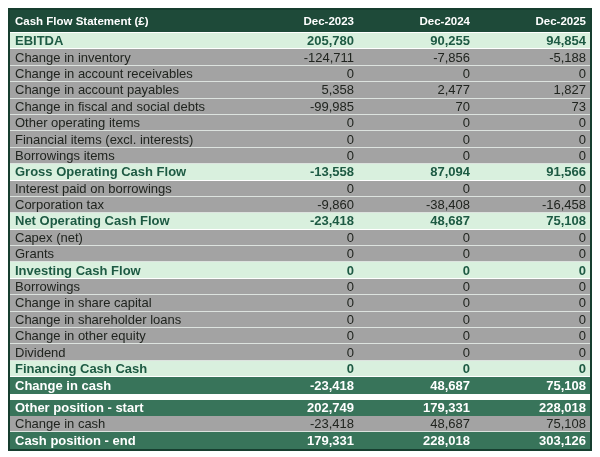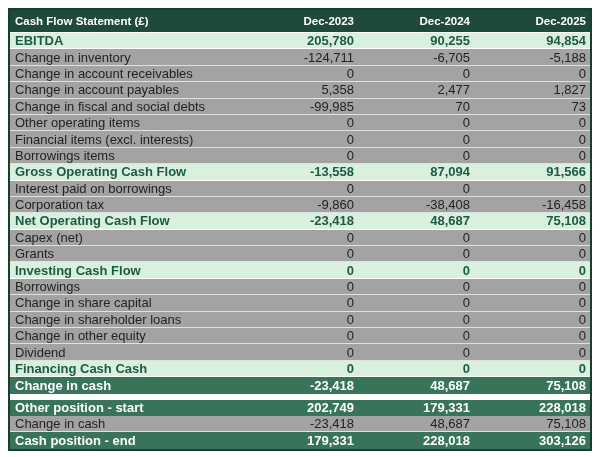--- a/index.html
+++ b/index.html
@@ -55,21 +55,21 @@
   <div>
       <div class="row subtotal">
         <div class="cell label">EBITDA</div>
         <div class="cell val">205,780</div>
         <div class="cell val">90,255</div>
         <div class="cell val">94,854</div>
       </div>
       <div class="row normal">
         <div class="cell label">Change in inventory</div>
         <div class="cell val">-124,711</div>
-        <div class="cell val">-6,705</div>
+        <div class="cell val">-7,856</div>
         <div class="cell val">-5,188</div>
       </div>
       <div class="row normal">
         <div class="cell label">Change in account receivables</div>
         <div class="cell val">0</div>
         <div class="cell val">0</div>
         <div class="cell val">0</div>
       </div>
       <div class="row normal">
         <div class="cell label">Change in account payables</div>

